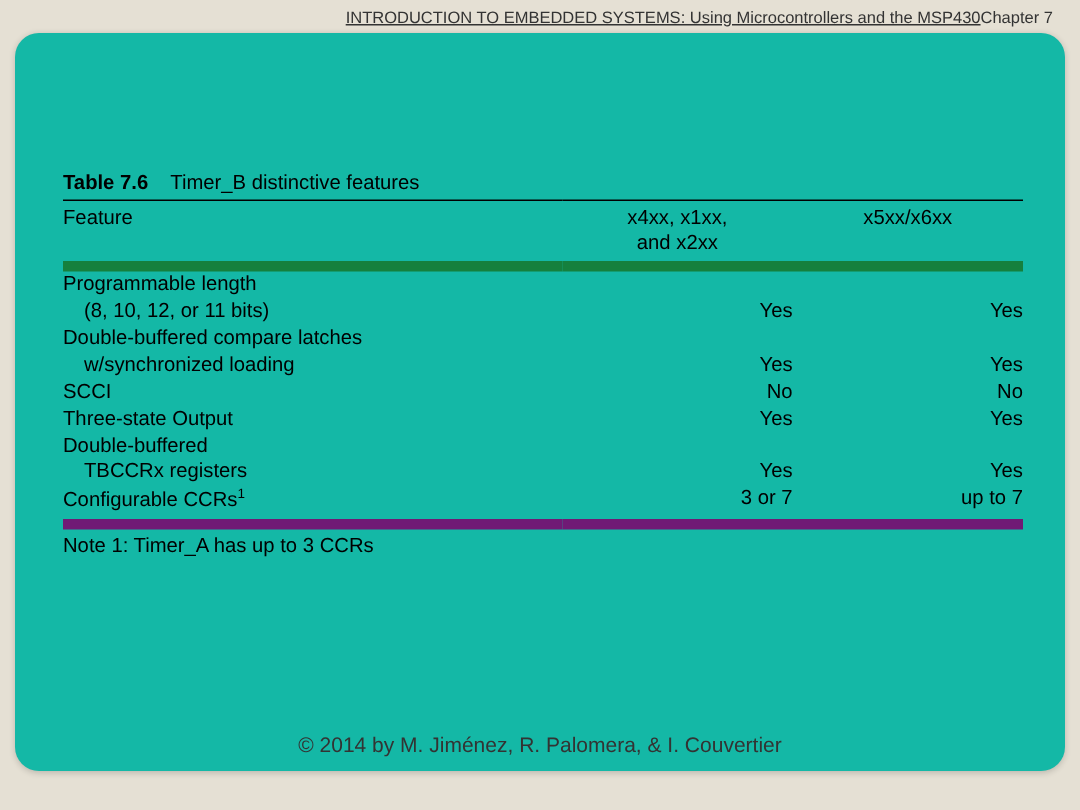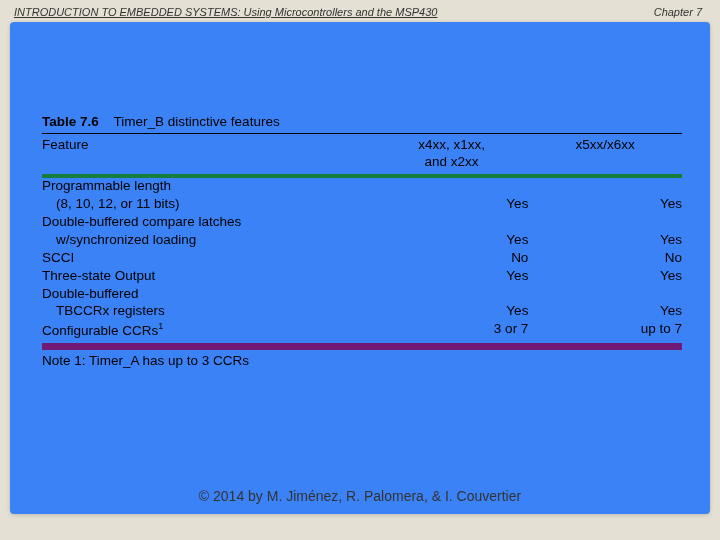--- a/index.html
+++ b/index.html
@@ -6,35 +6,34 @@
   body {
     width: 720px;
     height: 540px;
     background: #e5e0d4;
     font-family: Verdana, Geneva, sans-serif;
     position: relative;
     overflow: hidden;
   }
   .header {
     display: flex;
-    justify-content: space-between;
+    justify-content: flex-end;
     padding: 6px 18px 0 14px;
     font-size: 11px;
     color: #333;
-    font-style: italic;
   }
   .header-left { text-decoration: underline; }
   .card {
     position: absolute;
     top: 22px;
     left: 10px;
     width: 700px;
     height: 492px;
-    background: #3b82f6;
-    border-radius: 4px;
+    background: #14b8a6;
+    border-radius: 16px;
     box-shadow: 0 1px 4px rgba(0,0,0,0.18);
     padding: 16px;
   }
   .table-wrap {
     position: absolute;
     top: 92px;
     left: 32px;
     width: 640px;
     font-family: "Segoe UI", Arial, sans-serif;
     color: #000;
@@ -42,21 +41,21 @@
   .caption {
     font-size: 13.5px;
     margin-bottom: 4px;
   }
   .caption .bold { font-weight: 700; }
   table {
     width: 100%;
     border-collapse: collapse;
     font-size: 13.5px;
   }
-  thead tr { border-top: 1.5px solid #000; border-bottom: 4px solid #15803d; }
+  thead tr { border-top: 1.5px solid #000; border-bottom: 7px solid #15803d; }
   thead th {
     font-weight: 400;
     text-align: left;
     padding: 3px 0 3px 0;
     vertical-align: top;
     line-height: 1.25;
   }
   thead th.col2, thead th.col3 { text-align: center; }
   tbody td {
     padding: 0.5px 0;

